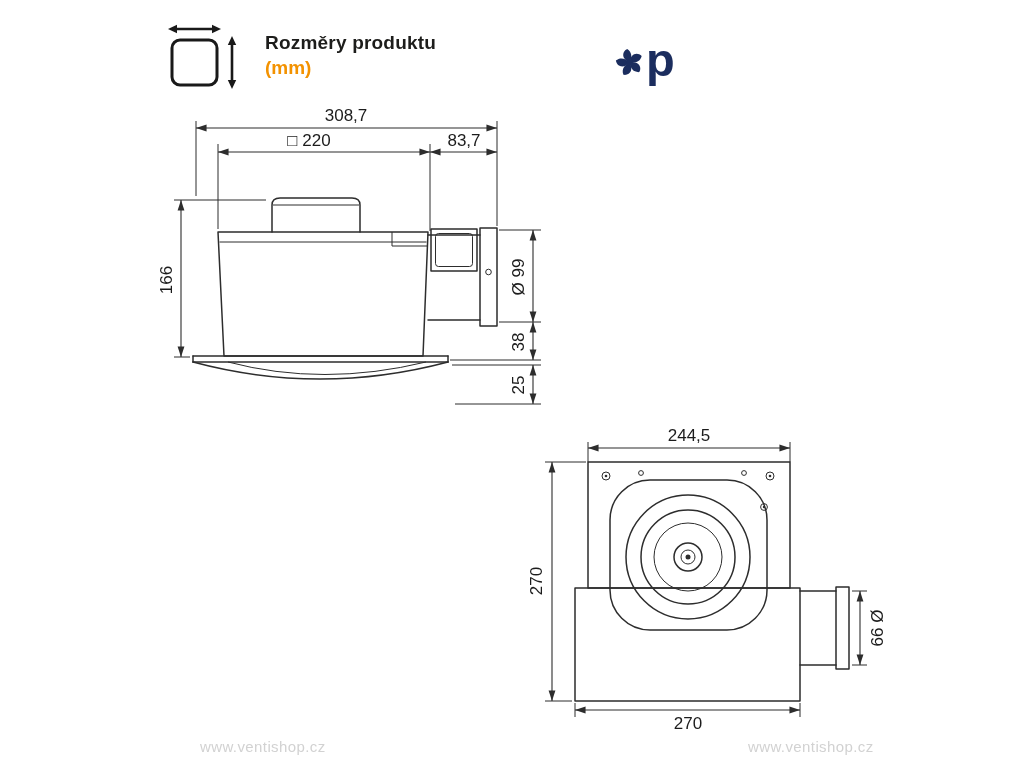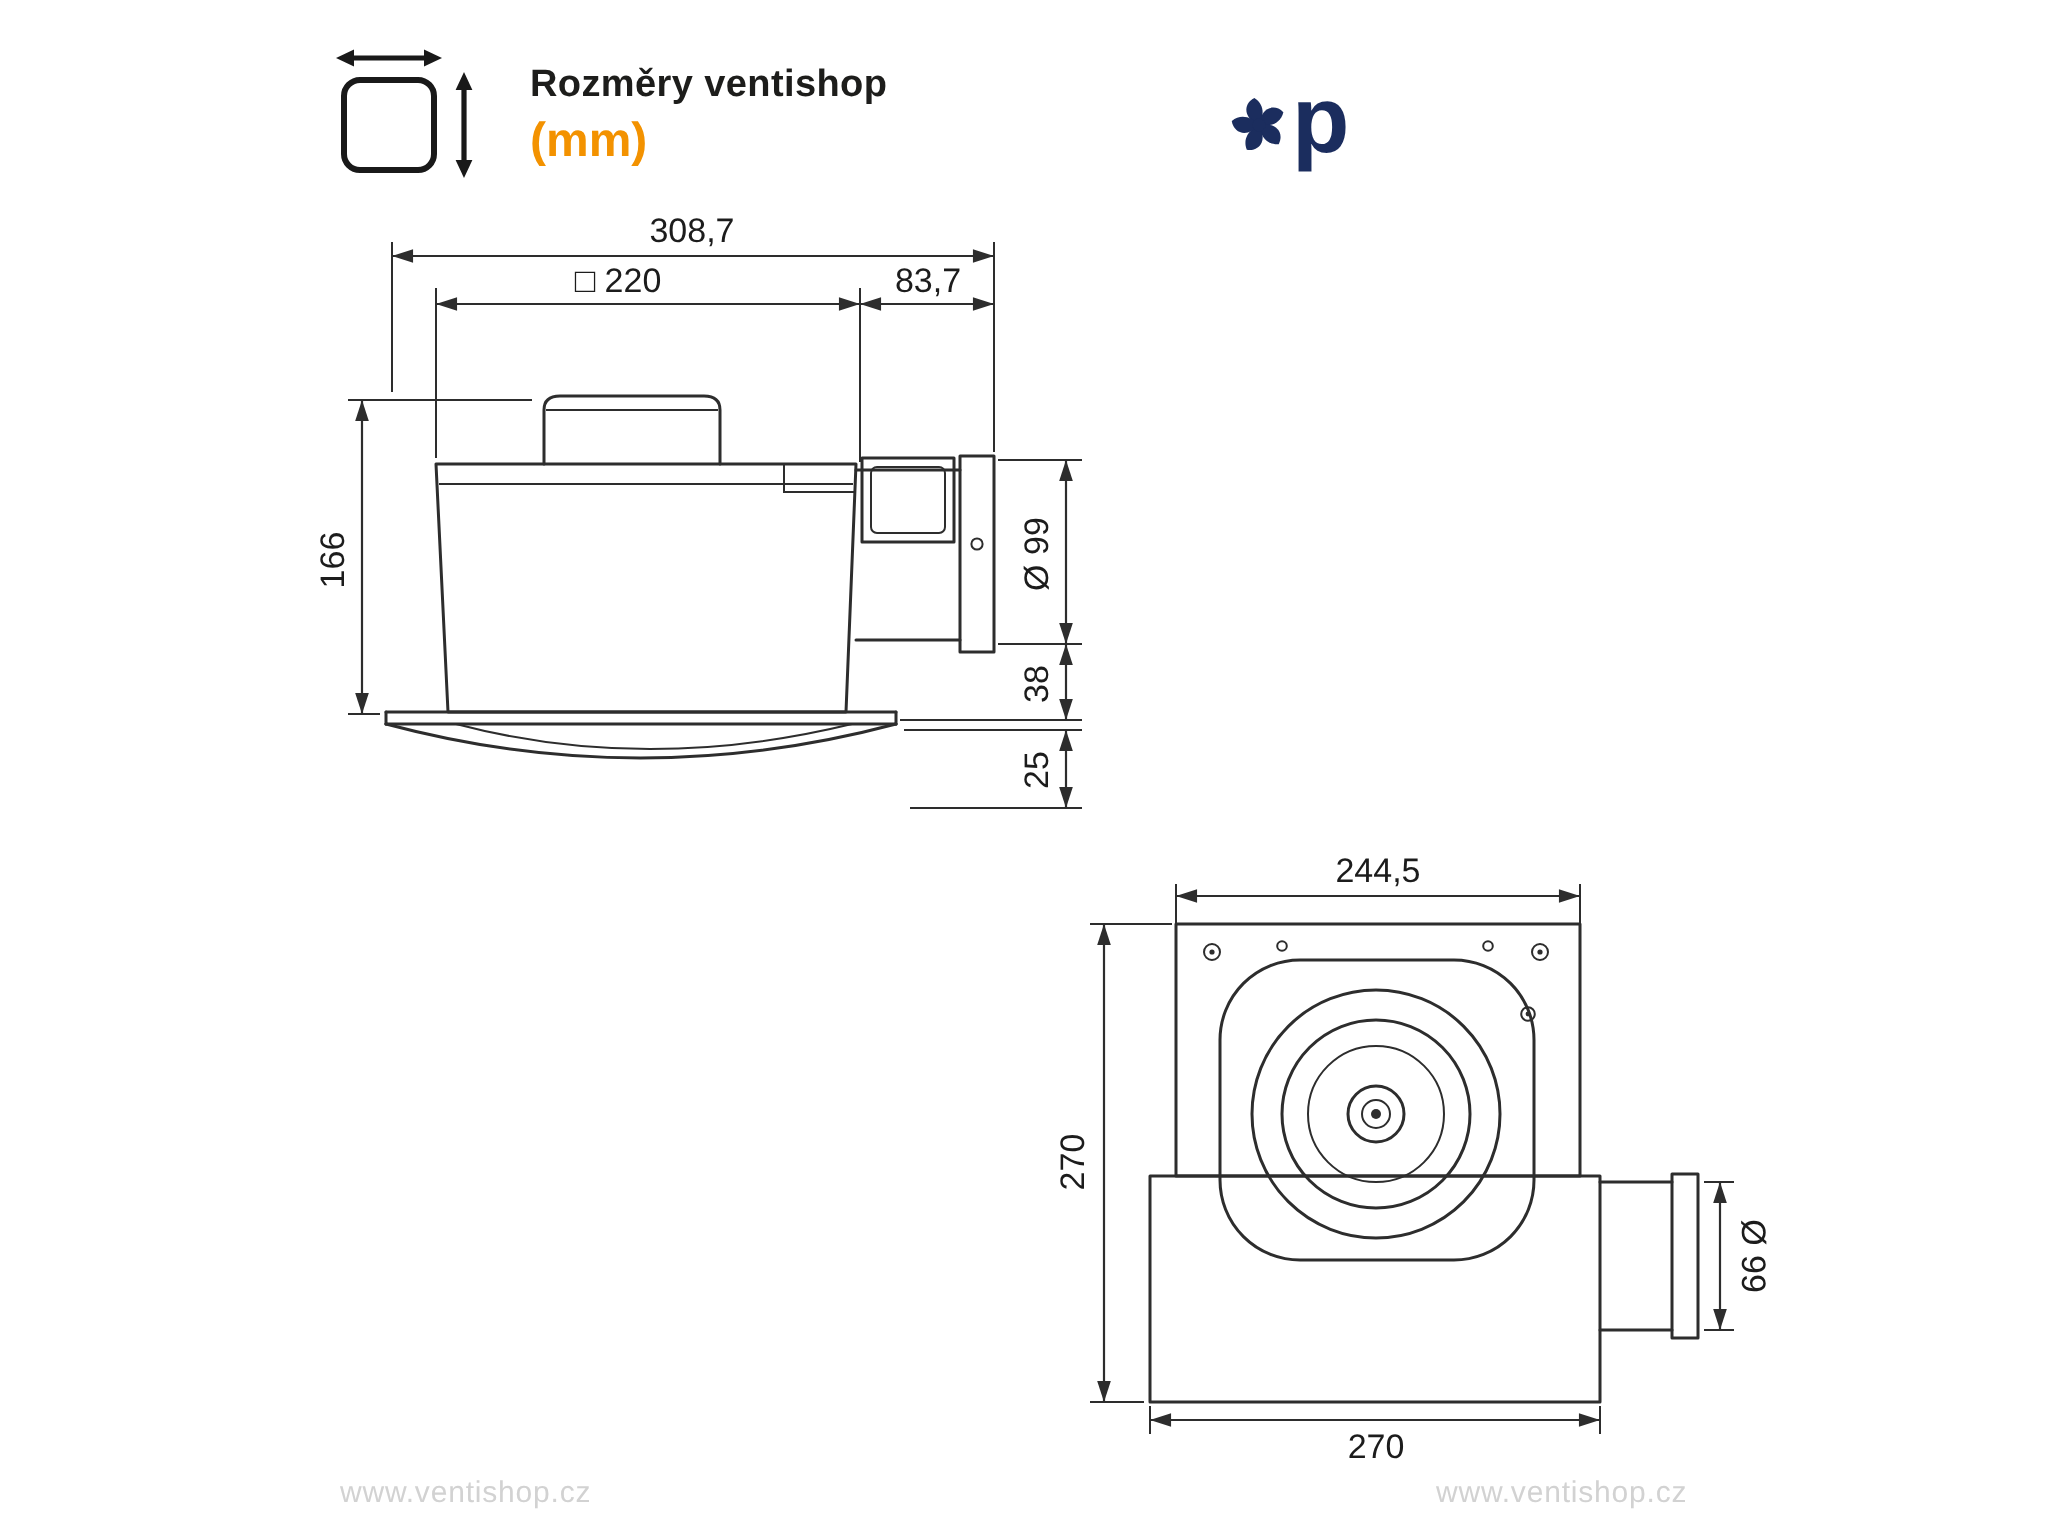--- a/index.html
+++ b/index.html
@@ -4,57 +4,57 @@
 <style>
   * { margin:0; padding:0; box-sizing:border-box; }
   html,body { width:1024px; height:768px; background:#ffffff; font-family:"Liberation Sans",sans-serif; }
   .stage { position:relative; width:1024px; height:768px; background:#fff; overflow:hidden; }
   .abs { position:absolute; }
 
   
   .header-icon { left:166px; top:22px; }
   .header-text { left:265px; top:32px; }
   .fig-title { font-size:19px; font-weight:bold; color:#1d1d1b; letter-spacing:0.2px; }
-  .fig-unit  { font-size:24px; font-weight:bold; color:#f39200; margin-top:3px; }
+  .fig-unit  { font-size:19px; font-weight:bold; color:#f39200; margin-top:3px; }
 
   
   .logo { left:613px; top:32px; display:flex; align-items:center; font-size:47px; font-weight:bold;
           color:#1b2d5e; letter-spacing:-1.5px; }
   .logo .fan-wrap { display:inline-flex; transform:translateY(3px); margin:0 1px; }
 
   
   .drawing { left:0; top:0; }
   .obj  { fill:none; stroke:#2d2d2d; stroke-width:1.5; stroke-linejoin:round; stroke-linecap:round; }
   .thin { fill:none; stroke:#2d2d2d; stroke-width:1; }
   .dim  { fill:none; stroke:#2d2d2d; stroke-width:1.1; }
   .ext  { fill:none; stroke:#2d2d2d; stroke-width:1; }
   .drawing text { font-family:"Liberation Sans","DejaVu Sans",sans-serif; font-size:17px; fill:#1c1c1c; }
 
   
-  .wm { font-size:15px; color:#d2d2d2; letter-spacing:0.4px; }
+  .wm { font-size:15px; color:#d2d2d2; letter-spacing:0.4px;margin-left:30px; }
   .wm-left  { left:170px; top:738px; }
   .wm-right { left:718px; top:738px; }
 </style>
 </head>
 <body>
 
 <div class="stage">
 
   <svg class="abs header-icon" width="80" height="70" viewBox="0 0 80 70">
     <rect x="6" y="18" width="45" height="45" rx="8" fill="none" stroke="#191919" stroke-width="3"></rect>
     <line x1="10" y1="7" x2="47" y2="7" stroke="#191919" stroke-width="2.6"></line>
     <polygon points="2,7 11,2.8 11,11.2" fill="#191919"></polygon>
     <polygon points="55,7 46,2.8 46,11.2" fill="#191919"></polygon>
     <line x1="66" y1="22" x2="66" y2="59" stroke="#191919" stroke-width="2.6"></line>
     <polygon points="66,14 61.8,23 70.2,23" fill="#191919"></polygon>
     <polygon points="66,67 61.8,58 70.2,58" fill="#191919"></polygon>
   </svg>
 
   <div class="abs header-text">
-    <div class="fig-title">Rozměry ventishop</div>
+    <div class="fig-title">Rozměry produktu</div>
     <div class="fig-unit">(mm)</div>
   </div>
 
   <div class="abs logo">
     <span class="fan-wrap">
       <svg width="31" height="31" viewBox="0 0 40 40">
         <g fill="#1b2d5e">
           <path d="M20,19.5 C10.5,16.5 9,6.5 17,2.5 C23.5,6.5 23.5,14 20,19.5 Z"></path>
           <path d="M20,19.5 C10.5,16.5 9,6.5 17,2.5 C23.5,6.5 23.5,14 20,19.5 Z" transform="rotate(72 20 20)"></path>
           <path d="M20,19.5 C10.5,16.5 9,6.5 17,2.5 C23.5,6.5 23.5,14 20,19.5 Z" transform="rotate(144 20 20)"></path>

